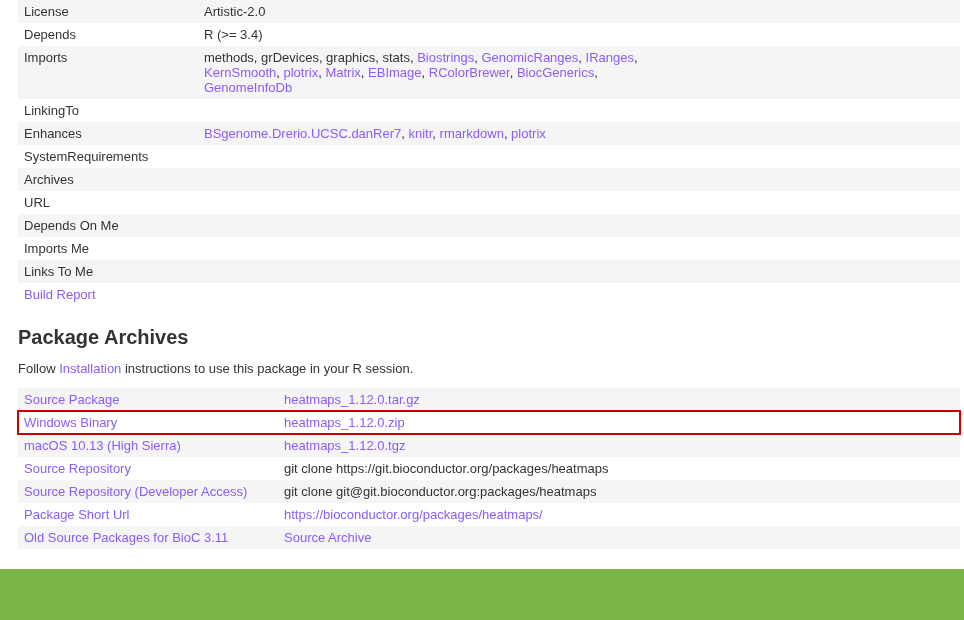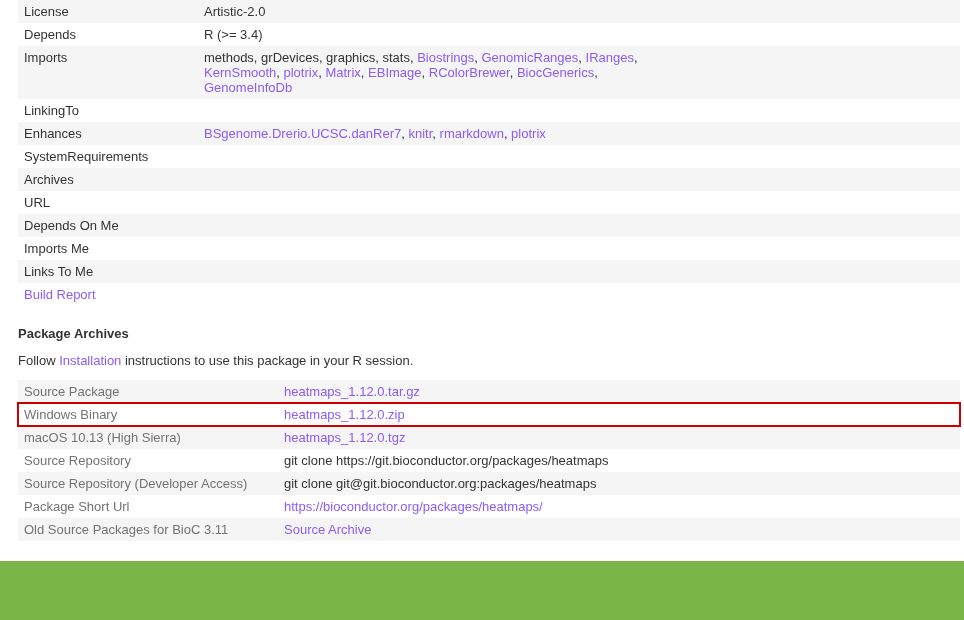--- a/index.html
+++ b/index.html
@@ -50,21 +50,21 @@
       color: #333;
     }
 
     a {
       color: #8b5cf6;
       text-decoration: none;
     }
 
     
     .section-title {
-      font-size: 13px;
+      font-size: 20px;
       font-weight: bold;
       color: #333;
       margin-bottom: 12px;
       margin-top: 8px;
     }
 
     .archives-intro {
       font-size: 13px;
       color: #333;
       margin-bottom: 12px;
@@ -81,21 +81,21 @@
       font-size: 13px;
     }
     .archives-table tr:nth-child(odd) td {
       background: #f5f5f5;
     }
     .archives-table tr:nth-child(even) td {
       background: #fff;
     }
     .archives-table td:first-child {
       width: 260px;
-      color: #737373;
+      color: #8b5cf6;
       white-space: nowrap;
     }
 
     
     .footer {
       background: #7ab648;
       padding: 16px 20px;
       display: flex;
       align-items: center;
       justify-content: space-between;

